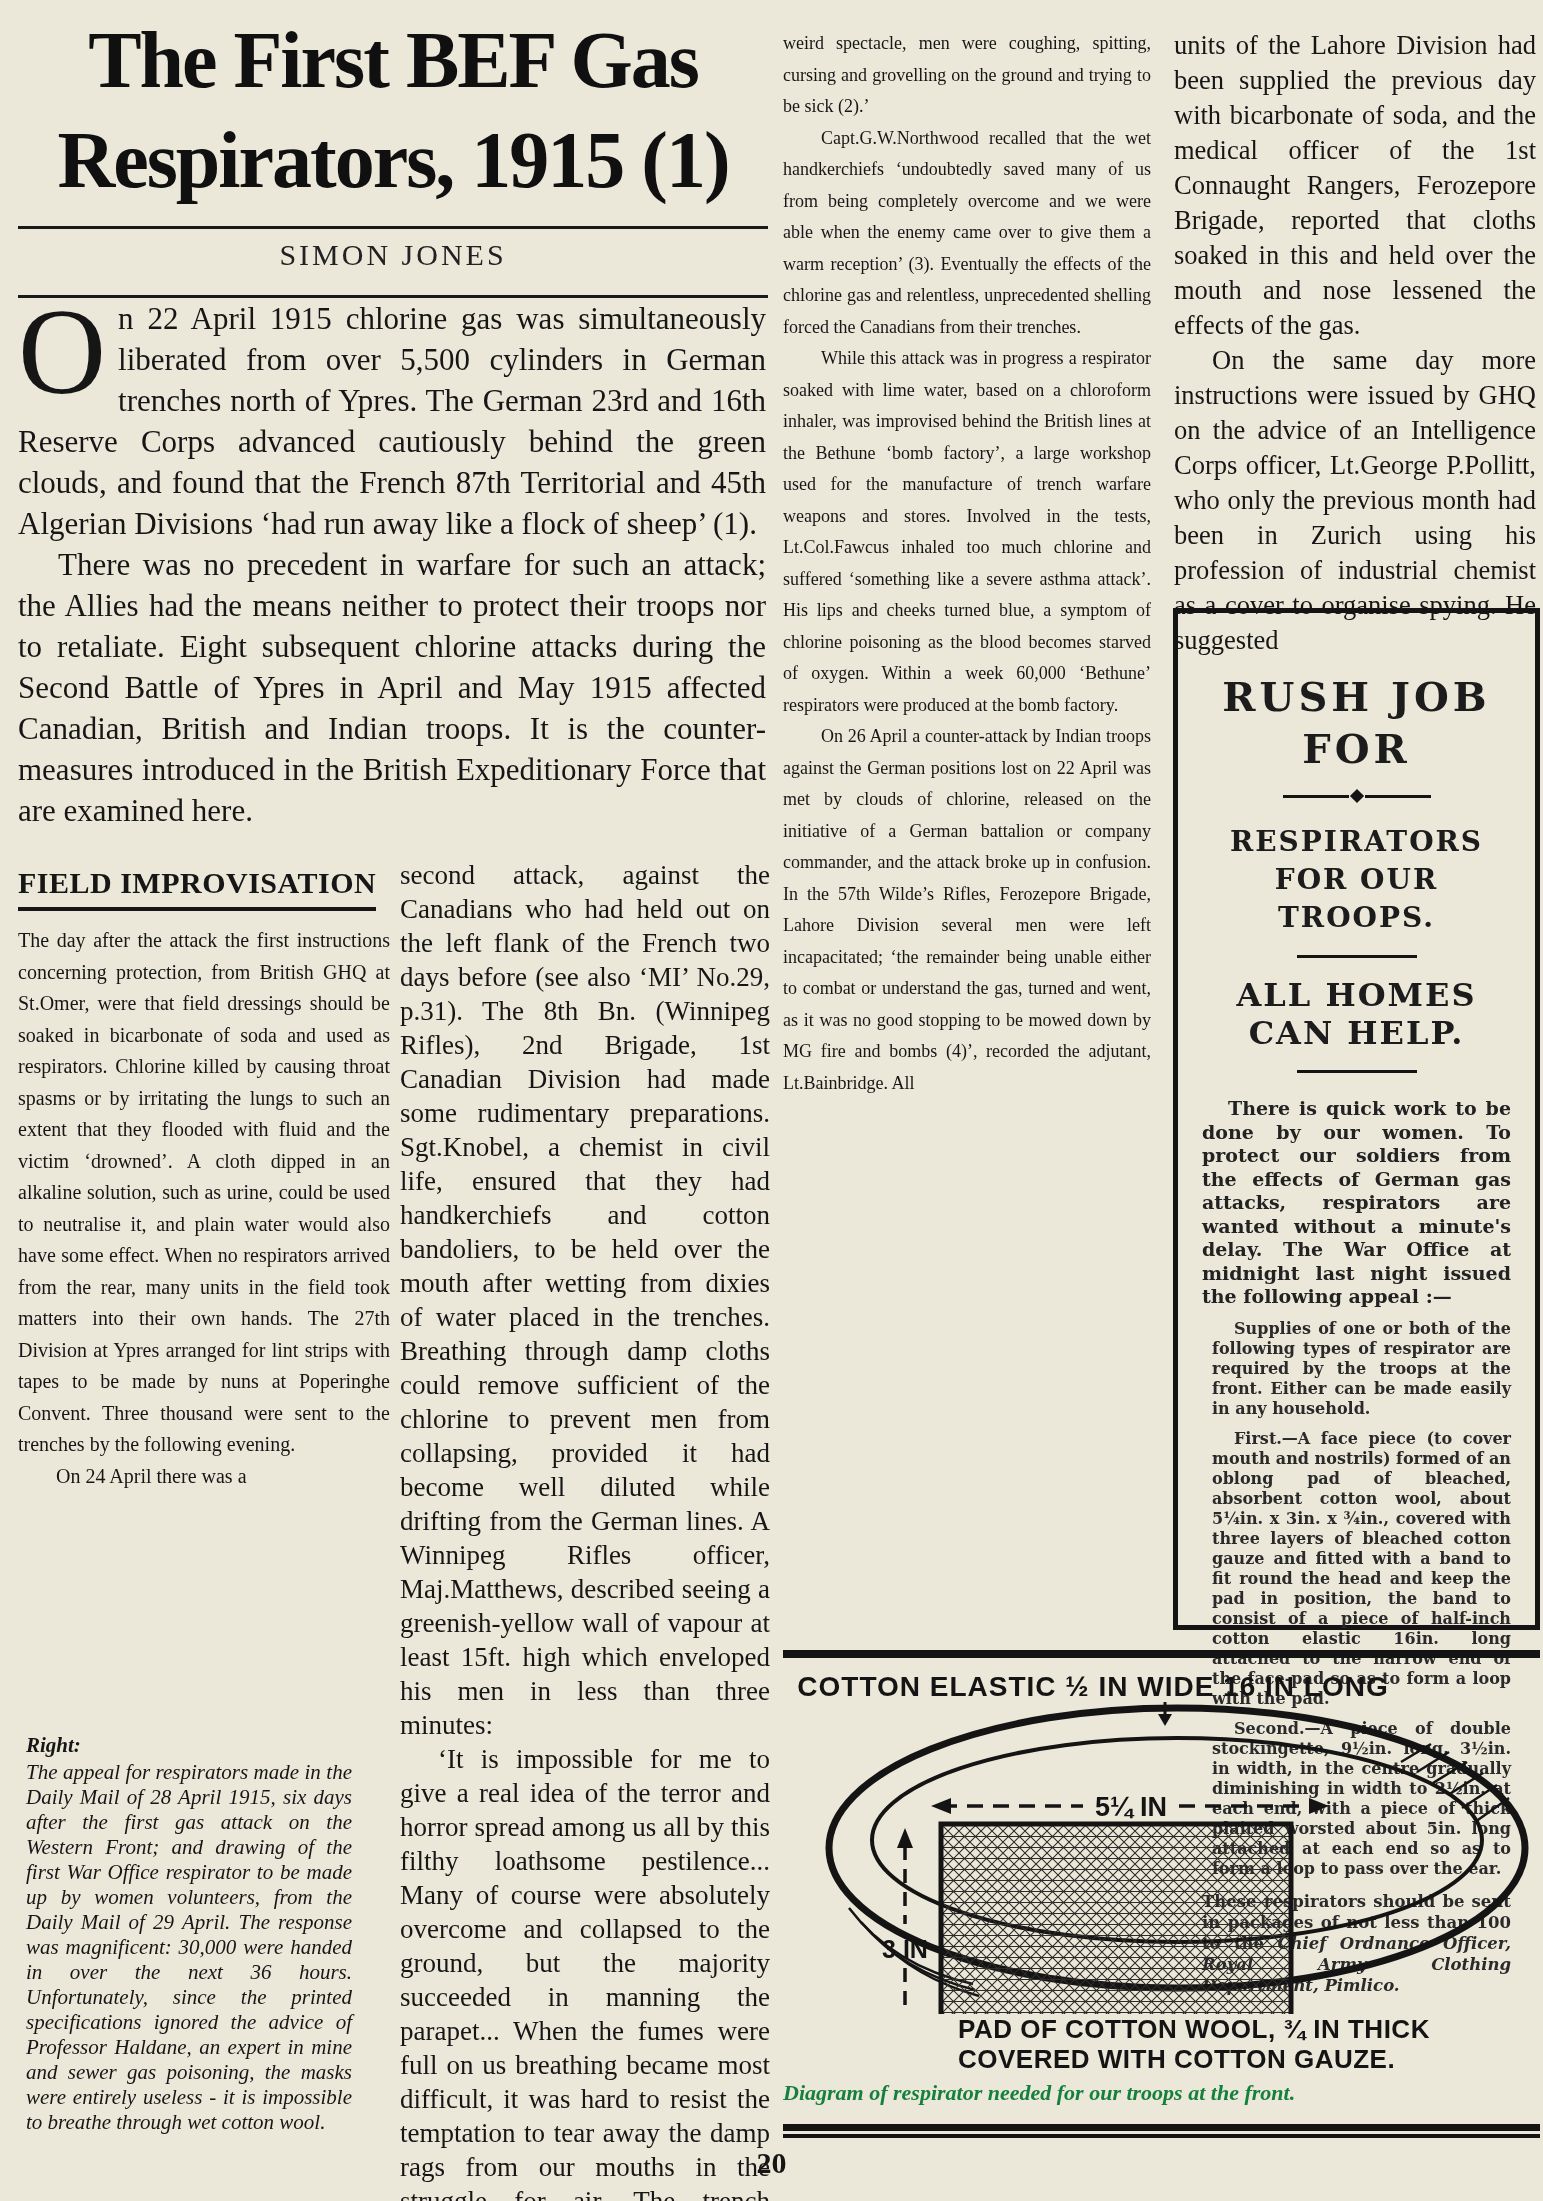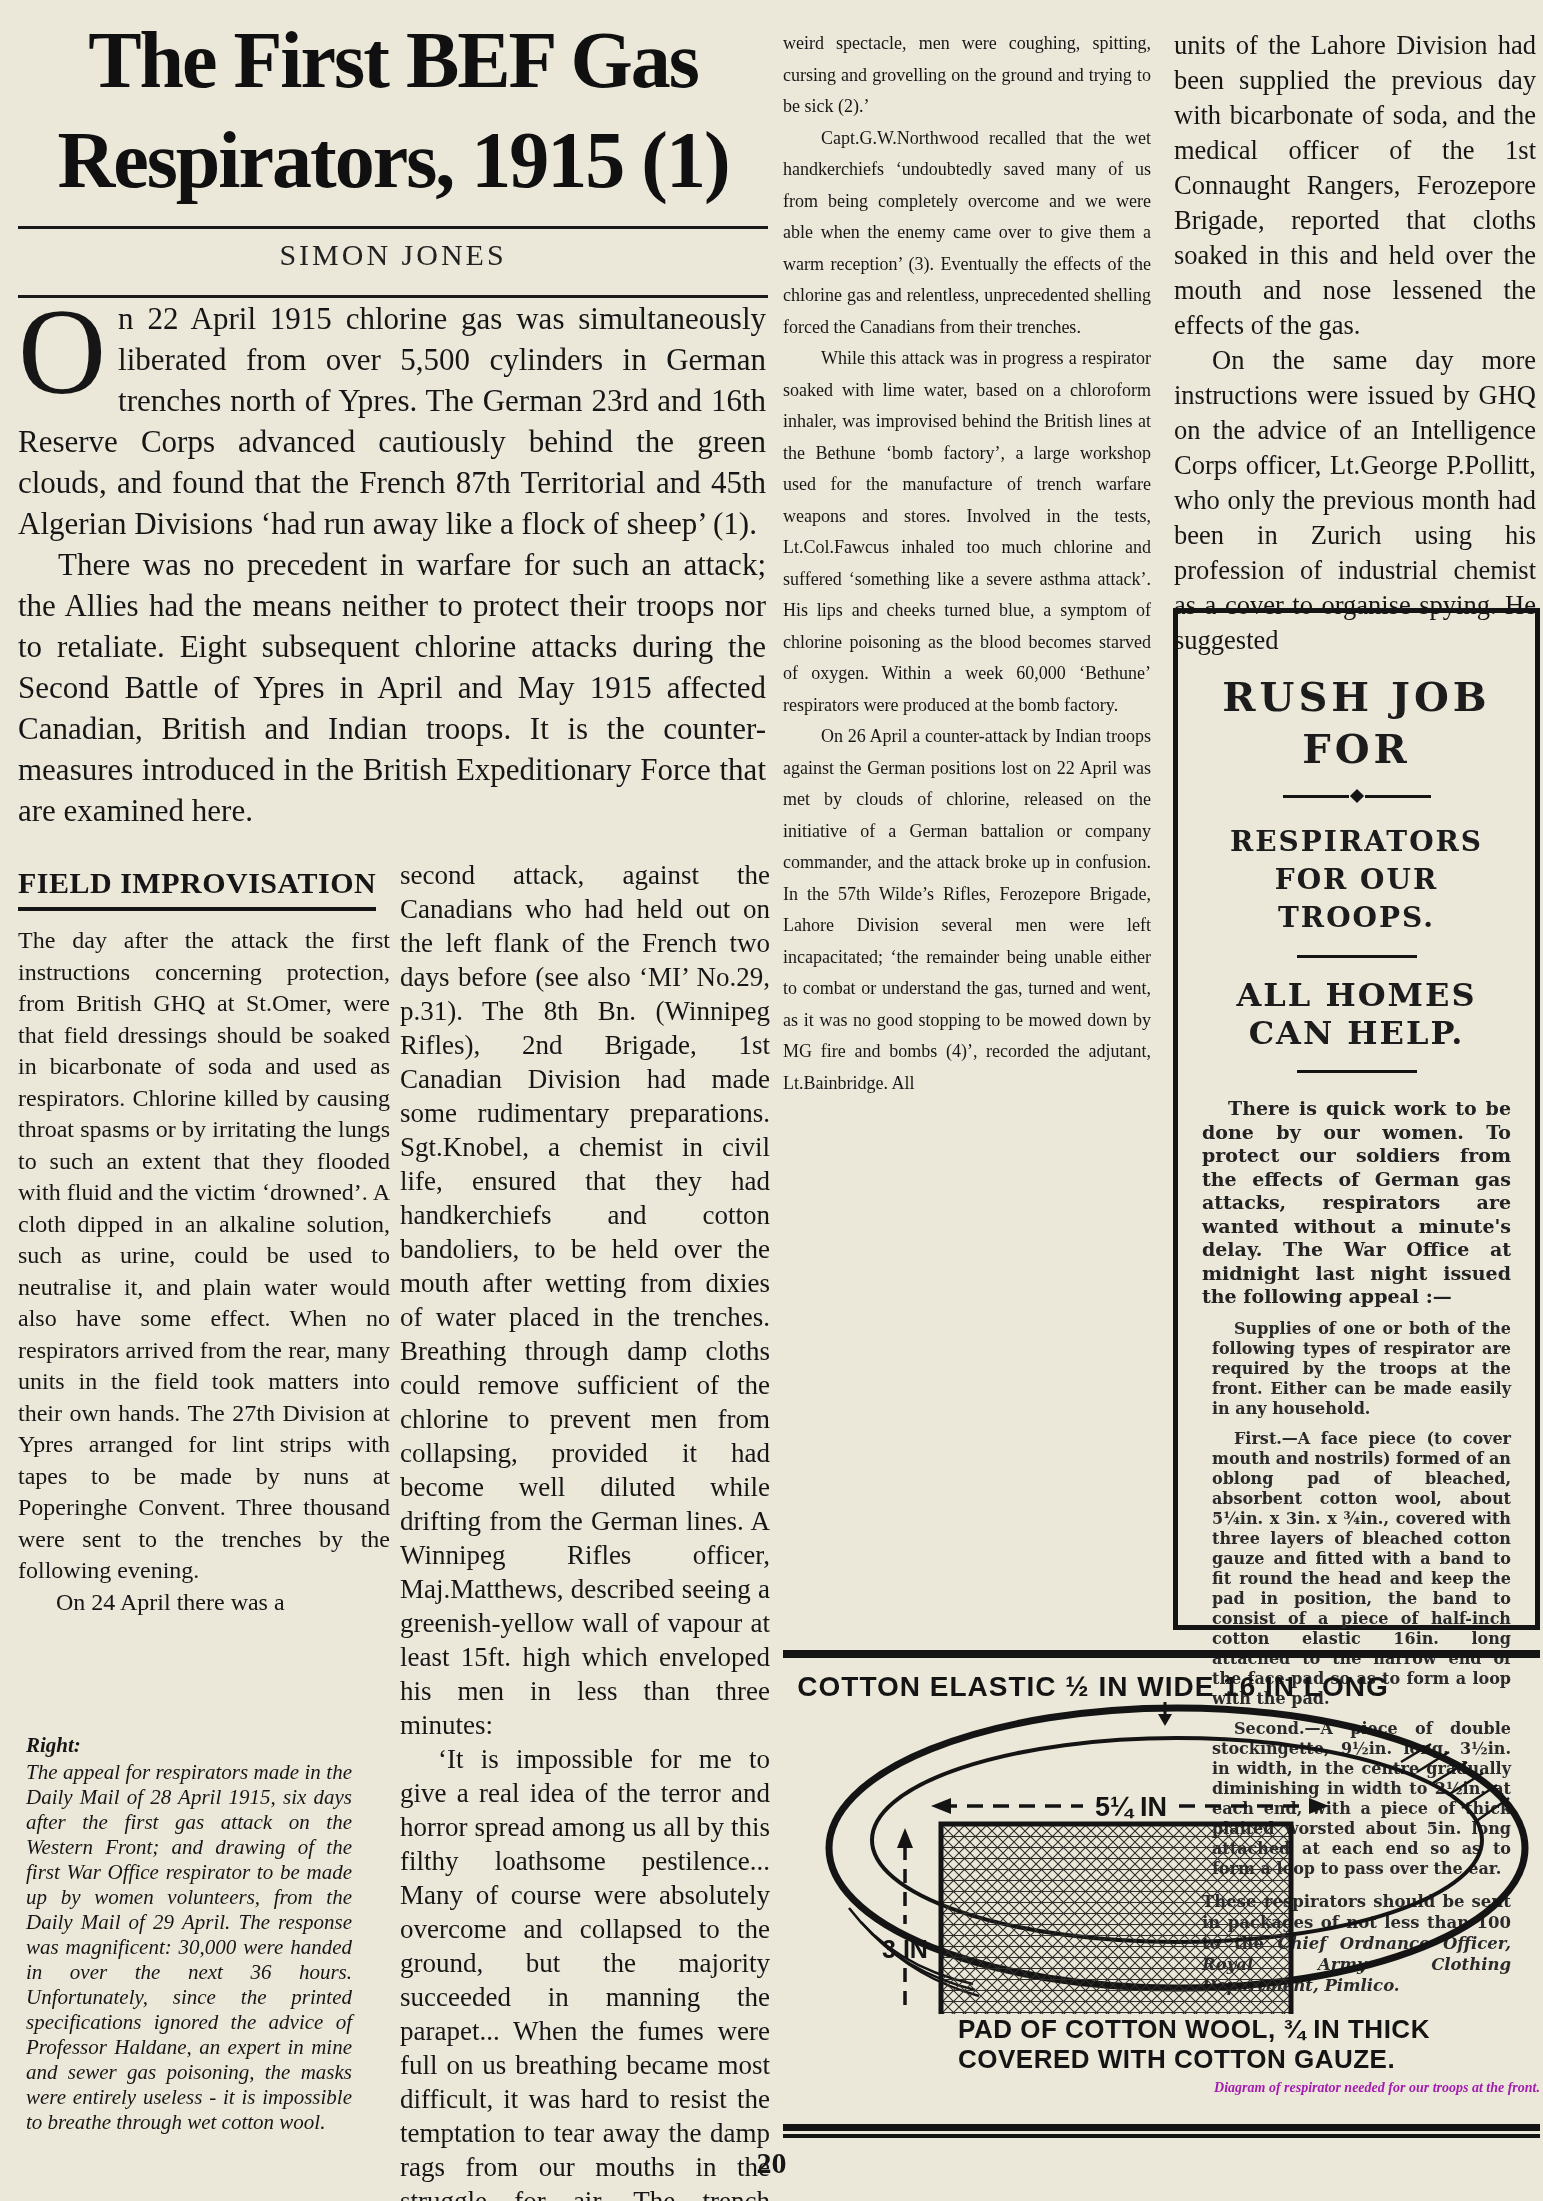--- a/index.html
+++ b/index.html
@@ -16,21 +16,21 @@
   .hrule { height:3px; background:#1a1a1a; margin-top:16px; }
   .author { font-size:30px; letter-spacing:3px; padding:9px 0 7px; color:#222; }
   
   .intro { position:absolute; left:18px; top:298px; width:748px; font-size:31px; line-height:41px; text-align:justify; }
   .dropcap { float:left; font-size:122px; line-height:92px; padding:8px 12px 0 0; font-weight:400; }
   .intro p.indent { text-indent:40px; }
   
   .bodycol { position:absolute; text-align:justify; }
   .bodycol p { text-indent:0; }
   .bodycol p.indent { text-indent:38px; }
-  #col1 { left:18px;  top:925px;  width:372px; font-size:24px;   line-height:31.5px; }
+  #col1 { left:18px;  top:925px;  width:372px; font-size:20px;   line-height:31.5px; }
   #col2 { left:400px; top:858px;  width:370px; font-size:27px;   line-height:34px; }
   #col3 { left:783px; top:28px;   width:368px; font-size:18px;   line-height:31.5px; }
   #col4 { left:1174px; top:28px;  width:362px; font-size:26.5px; line-height:35px; }
   
   .field-heading { position:absolute; left:18px; top:866px; font-size:30px; font-weight:bold; letter-spacing:.5px;
     border-bottom:4px solid #161616; padding-bottom:7px; }
   
   .caption { position:absolute; left:26px; top:1733px; width:326px; font-style:italic;
     font-size:21px; line-height:25px; text-align:justify; }
   .caption .cap-label { font-weight:bold; display:block; margin-bottom:2px; }
@@ -48,22 +48,22 @@
   .ad-body .lead-indent { text-indent:26px; display:block; }
   .ad-small { font-size:16px; font-weight:bold; line-height:20px; text-align:justify; margin:10px 0 0 10px; color:#2a2a2a; }
   .ad-small .si { text-indent:22px; display:block; }
   .ad-last { font-size:16.5px; font-weight:bold; line-height:21px; text-align:justify; margin-top:12px; color:#2a2a2a; }
   .ad-last .it { font-style:italic; }
   
   .rule-top-right { position:absolute; left:783px; top:1650px; width:757px; height:8px; background:#141414; }
   .diagram-svg { position:absolute; left:783px; top:1666px; }
   .pad-label { position:absolute; left:958px; top:2014px; width:560px;
     font-family:"Liberation Sans", sans-serif; font-weight:bold; font-size:26px; line-height:30px; color:#141414; letter-spacing:.5px; }
-  .diagram-caption { position:absolute; left:783px; top:2080px; width:757px; text-align:right;
-    font-weight:bold; font-style:italic; font-size:14px; color:#a21caf; }
+  .diagram-caption { position:absolute; left:783px; top:2080px; width:757px; text-align:left;
+    font-weight:bold; font-style:italic; font-size:22px; color:#15803d; }
   .rule-bottom-right { position:absolute; left:783px; top:2124px; width:757px; height:14px;
     border-top:7px solid #141414; border-bottom:4px solid #141414; }
   .page-number { position:absolute; left:0; top:2146px; width:1543px; text-align:center;
     font-size:30px; font-weight:bold; }
   svg text { font-family:"Liberation Sans", sans-serif; font-weight:bold; fill:#141414; }
 </style>
 </head>
 <body>
 
 <div class="page">

